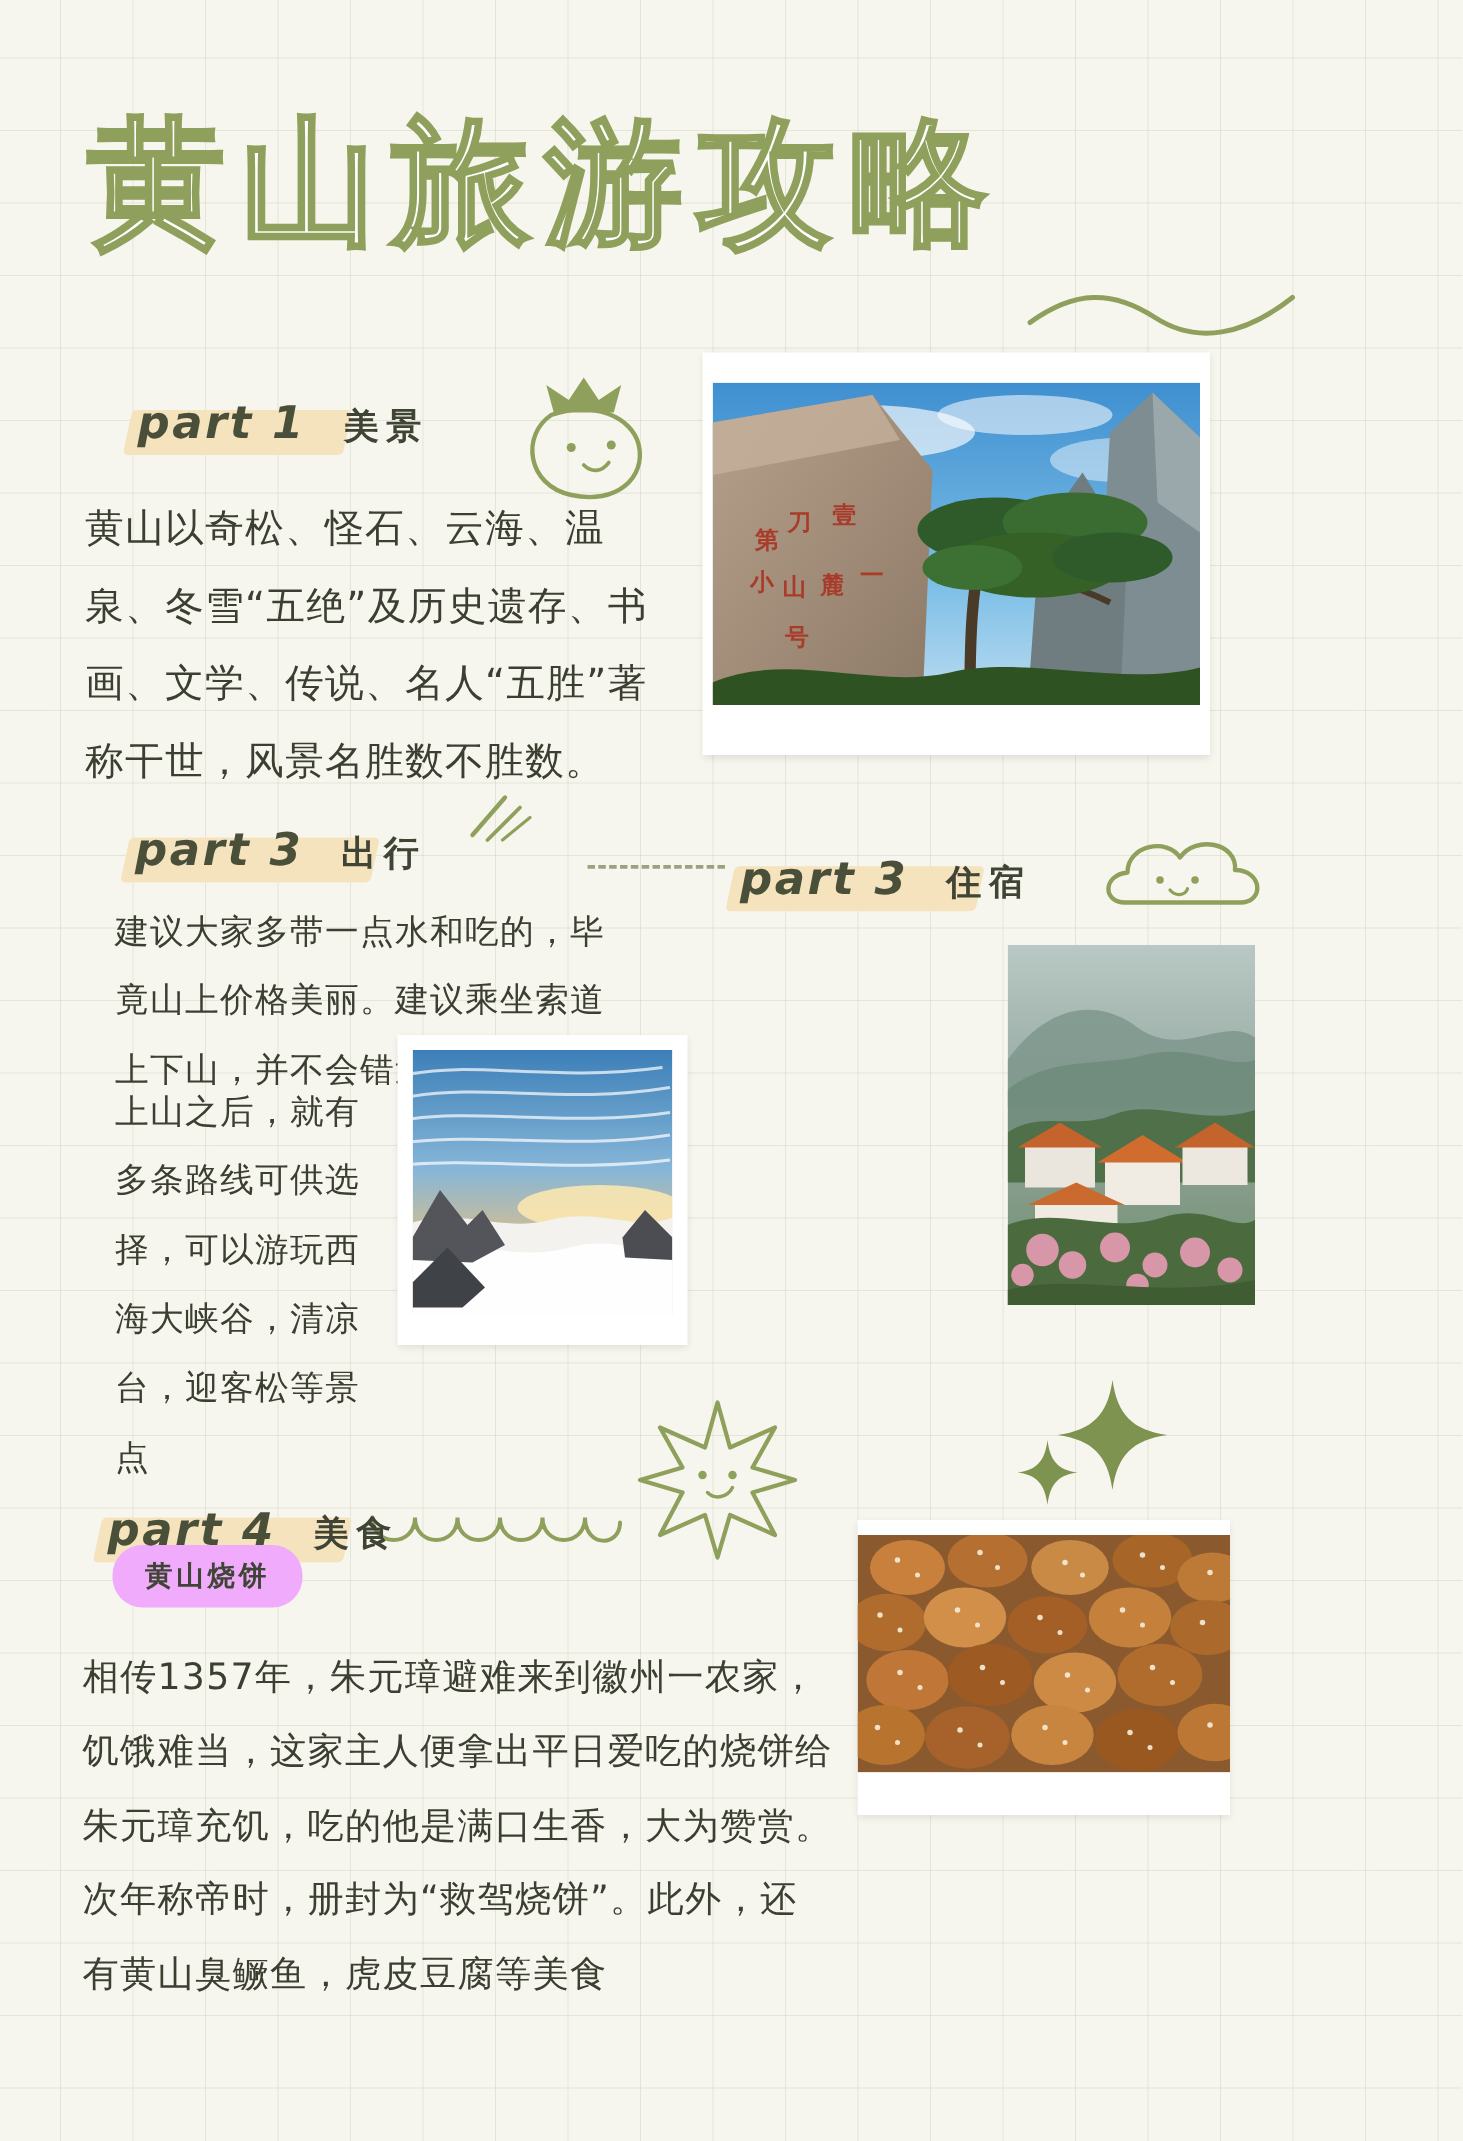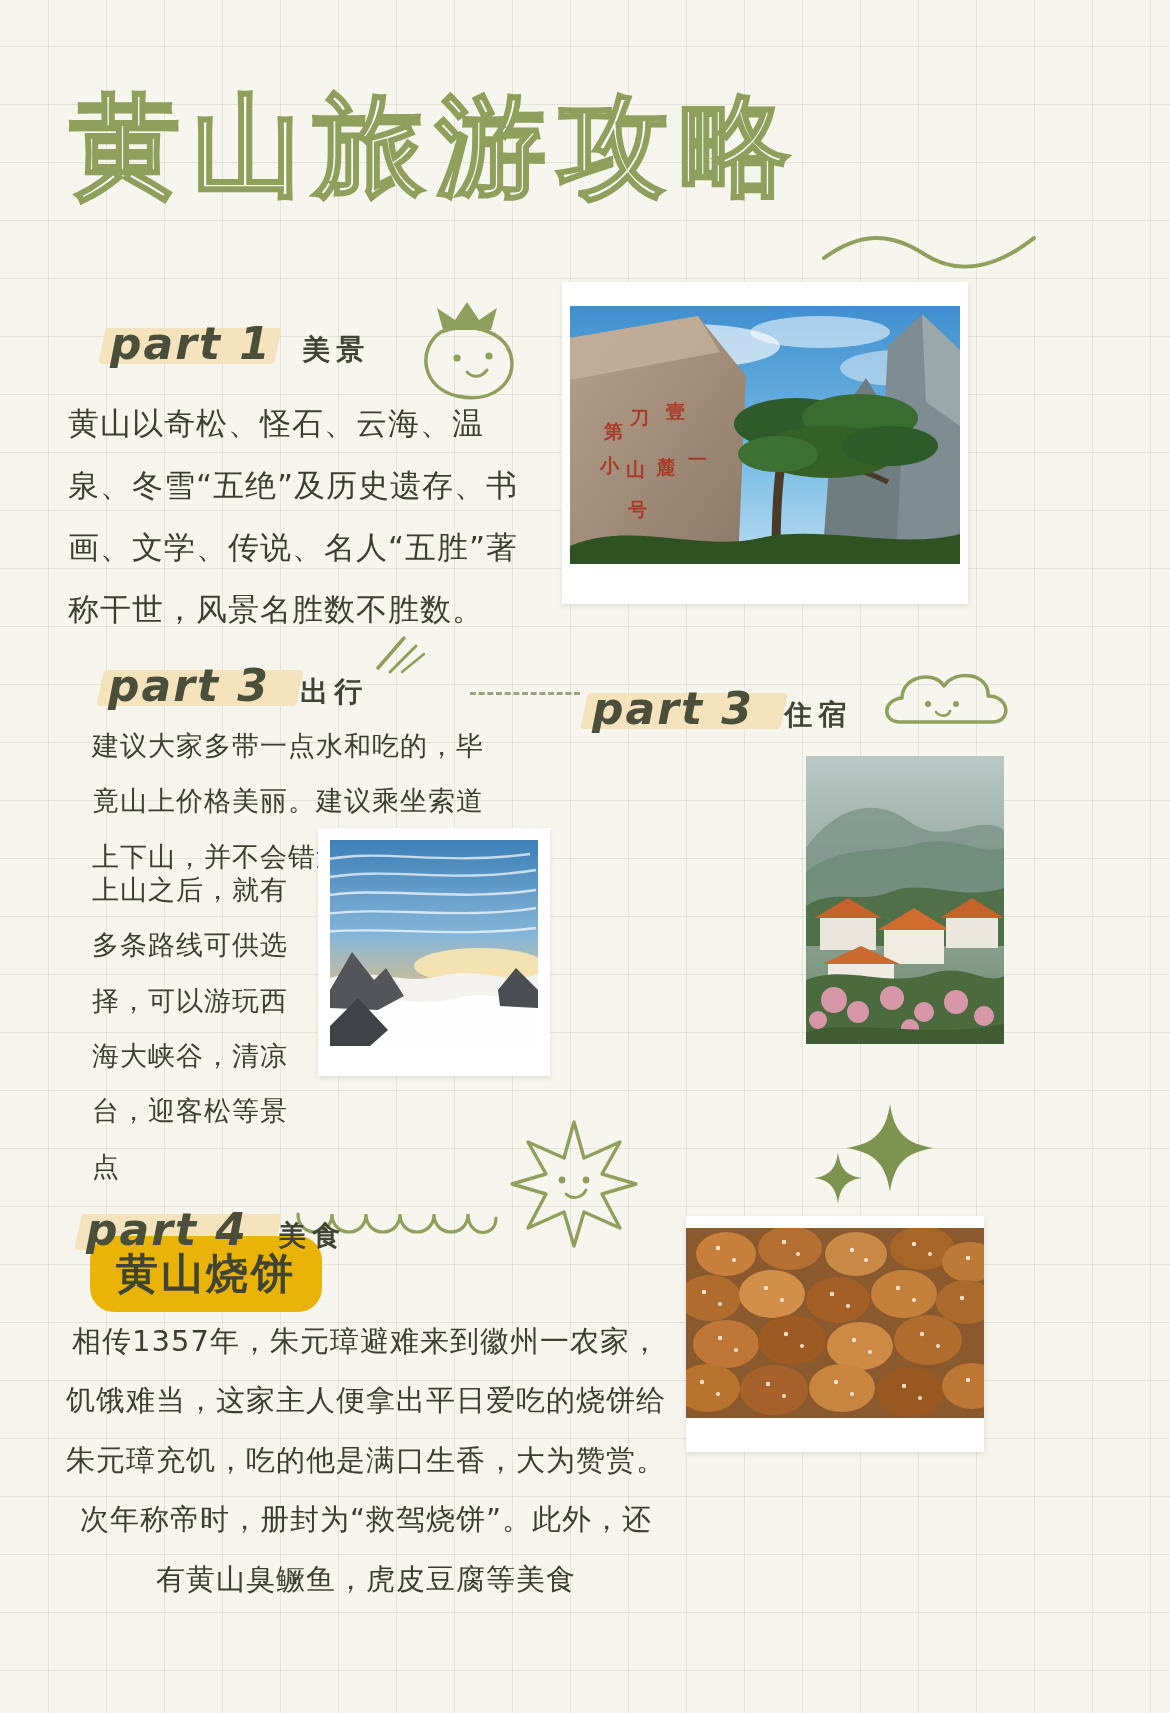--- a/index.html
+++ b/index.html
@@ -64,21 +64,21 @@
     position: absolute;
     background: #f4e3bd;
     border-radius: 4px;
     transform: skewX(-12deg);
     z-index: 0;
   }
   .part-label {
     position: relative;
     z-index: 1;
     font-family: "DejaVu Sans", sans-serif;
-    font-size: 44px;
+    font-size: 36px;
     font-weight: bold;
     font-style: italic;
     color: #4a4f3a;
     letter-spacing: 2px;
   }
   .part-title {
     position: relative;
     z-index: 1;
     font-family: "DejaVu Sans", sans-serif;
     font-size: 28px;
@@ -104,25 +104,25 @@
     box-shadow: 0 2px 6px rgba(0,0,0,0.10);
   }
   .photo {
     position: absolute;
     overflow: hidden;
   }
 
   
   .food-tag {
     position: absolute;
-    background: #eab308;
+    background: #f0abfc;
     border-radius: 24px;
     padding: 10px 26px;
     font-family: Liberation Mono, monospace;
-    font-size: 42px;
+    font-size: 22px;
     font-weight: bold;
     color: #3f4434;
     letter-spacing: 3px;
   }
 
   
   .doodle { position: absolute; }
 
   
   .dashed-line {
@@ -330,21 +330,21 @@
     <path d="M58 76 C 64 82, 74 80, 78 72" fill="none" stroke="#8fa05c" stroke-width="2.8" stroke-linecap="round"></path>
   </svg>
 
   <svg class="doodle" style="top:1098px; left:812px;" width="130" height="108" viewBox="0 0 130 108">
     <path d="M78 6 C 82 34, 94 46, 122 50 C 94 54, 82 66, 78 94 C 74 66, 62 54, 34 50 C 62 46, 74 34, 78 6 Z" fill="#7f9350"></path>
     <path d="M26 54 C 28 70, 34 78, 50 80 C 34 82, 28 90, 26 106 C 24 90, 18 82, 2 80 C 18 78, 24 70, 26 54 Z" fill="#7f9350"></path>
   </svg>
 
   <div class="food-tag" style="top:1236px; left:90px;">黄山烧饼</div>
 
-  <div class="body-text" style="top:1312px; left:66px; width:600px; font-size:29px; line-height:2.05;text-align:center;">相传1357年，朱元璋避难来到徽州一农家，饥饿难当，这家主人便拿出平日爱吃的烧饼给朱元璋充饥，吃的他是满口生香，大为赞赏。次年称帝时，册封为“救驾烧饼”。此外，还有黄山臭鳜鱼，虎皮豆腐等美食</div>
+  <div class="body-text" style="top:1312px; left:66px; width:600px; font-size:29px; line-height:2.05;">相传1357年，朱元璋避难来到徽州一农家，饥饿难当，这家主人便拿出平日爱吃的烧饼给朱元璋充饥，吃的他是满口生香，大为赞赏。次年称帝时，册封为“救驾烧饼”。此外，还有黄山臭鳜鱼，虎皮豆腐等美食</div>
 
   <div class="photo-frame" style="top:1216px; left:686px; width:298px; height:236px;"></div>
   <div class="photo" style="top:1228px; left:686px; width:298px; height:190px;">
     <svg width="298" height="190" viewBox="0 0 298 190" preserveAspectRatio="none">
       <rect width="298" height="190" fill="#8a5a2e"></rect>
       <g>
         <ellipse cx="40" cy="26" rx="30" ry="22" fill="#c9803c"></ellipse>
         <ellipse cx="104" cy="20" rx="32" ry="22" fill="#b56f31"></ellipse>
         <ellipse cx="170" cy="26" rx="31" ry="22" fill="#c98a46"></ellipse>
         <ellipse cx="236" cy="20" rx="32" ry="22" fill="#a86528"></ellipse>

